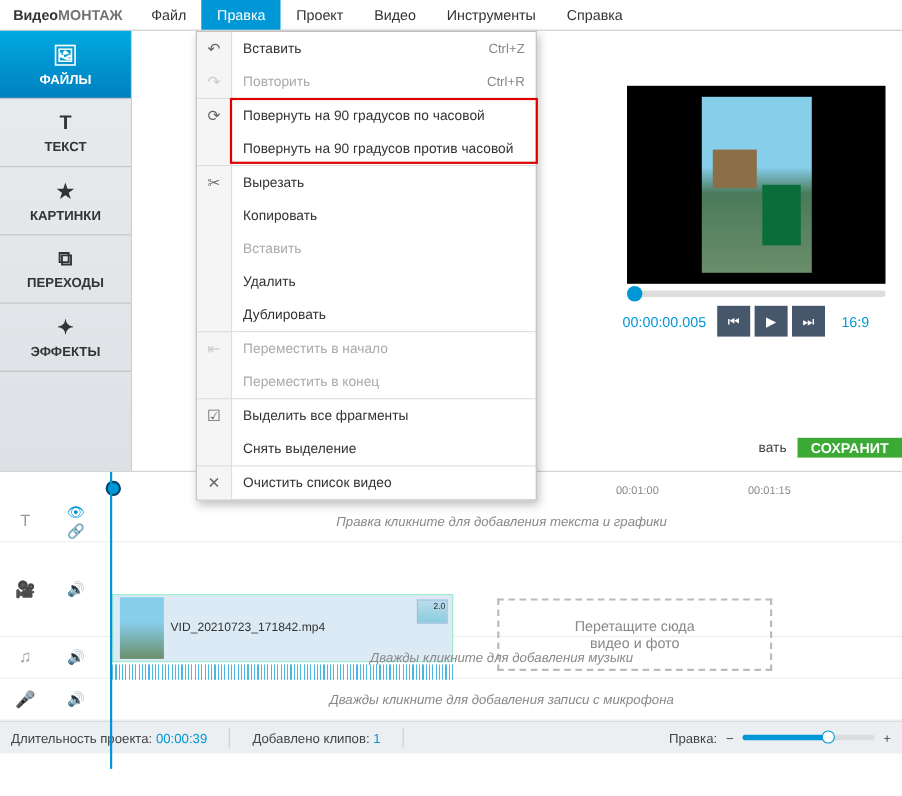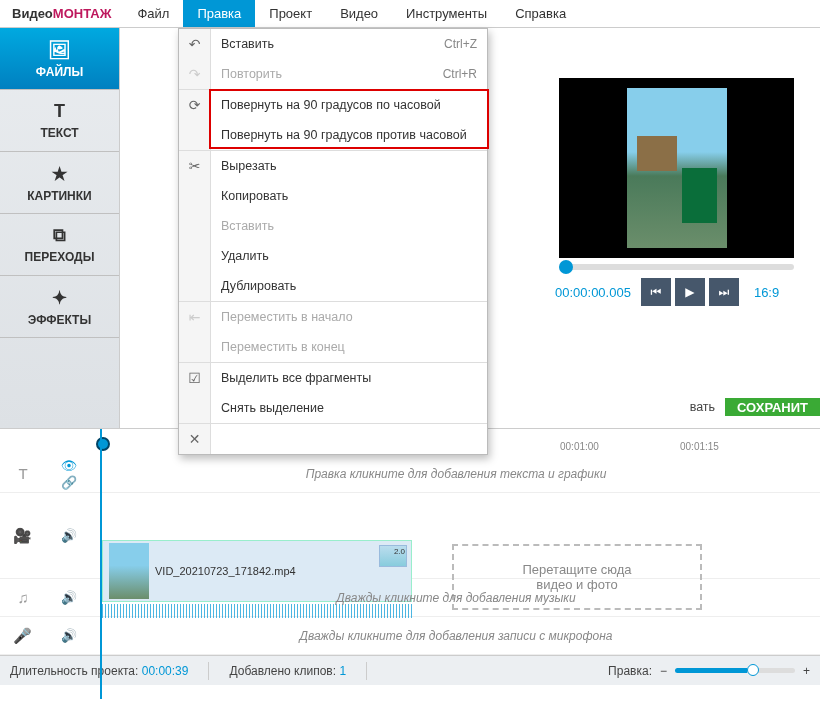--- a/index.html
+++ b/index.html
@@ -1,20 +1,20 @@
 <!DOCTYPE html>
 <html><head>
 <meta charset="utf-8">
 <style>
 * { margin: 0; padding: 0; box-sizing: border-box; font-family: Arial, sans-serif; }
 body { width: 820px; height: 724px; overflow: hidden; background: #fff; font-size: 13px; color: #333; }
 
 .menubar { height: 28px; display: flex; align-items: center; border-bottom: 1px solid #ccc; }
 .menubar .logo { padding: 0 12px; font-weight: bold; }
-.menubar .logo .accent { color: #be185d; }
+.menubar .logo .accent { color: #737373; }
 .menubar .menu-item { padding: 6px 14px; cursor: pointer; }
 .menubar .menu-item.active { background: #0097d6; color: #fff; }
 
 .main { display: flex; height: 400px; }
 .sidebar { width: 120px; background: linear-gradient(#e9ecef,#dde1e5); border-right: 1px solid #ccc; }
 .sidebar .tab { height: 62px; display: flex; flex-direction: column; align-items: center; justify-content: center; gap: 4px; border-bottom: 1px solid #c0c0c0; cursor: pointer; color: #333; font-size: 12px; font-weight: bold; }
 .sidebar .tab.active { background: linear-gradient(#00a9e0,#0080c0); color: #fff; }
 .sidebar .tab .ico { font-size: 18px; }
 
 .center-area { flex: 1; position: relative; }
@@ -22,21 +22,21 @@
 .dropdown { position: absolute; left: 58px; top: 0; width: 310px; background: #fff; border: 1px solid #bbb; box-shadow: 2px 4px 8px rgba(0,0,0,.25); z-index: 100; display: flex; }
 .dropdown .icon-col { width: 32px; background: #f5f5f5; border-right: 1px solid #ddd; }
 .dropdown .items-col { flex: 1; }
 .dropdown .row { height: 30px; display: flex; align-items: center; padding: 0 10px; font-size: 12.5px; cursor: pointer; }
 .dropdown .row.disabled { color: #aaa; }
 .dropdown .row .shortcut { margin-left: auto; color: #888; font-size: 12px; }
 .dropdown .icon-row { height: 30px; display: flex; align-items: center; justify-content: center; color: #666; font-size: 14px; }
 .dropdown .sep { height: 1px; background: #ddd; margin: 0; }
 .highlight-box { position: absolute; border: 2px solid #d00; pointer-events: none; }
 
-.preview-pane { position: absolute; right: 11px; top: 50px; width: 260px; }
+.preview-pane { position: absolute; right: 0; top: 50px; width: 260px; }
 .preview-video { width: 235px; height: 180px; background: #000; display: flex; align-items: center; justify-content: center; margin-left: 10px; }
 .preview-thumb { width: 100px; height: 160px; background: linear-gradient(to bottom,#87ceeb 40%,#4a7a5a 55%,#6b8e6b 100%); position: relative; }
 .preview-thumb::before { content:""; position:absolute; left:55%; top:50%; width:35px; height:55px; background:#0a6e3a; }
 .preview-thumb::after { content:""; position:absolute; left:10%; top:30%; width:40px; height:35px; background:#8b6f47; }
 
 .play-track { margin-top: 6px; height: 6px; background: #ddd; border-radius: 3px; position: relative; margin-left: 10px; width: 235px; }
 .play-track .dot { position: absolute; left: 0; top: -4px; width: 14px; height: 14px; background: #0097d6; border-radius: 50%; }
 .play-controls { margin-top: 8px; display: flex; align-items: center; gap: 4px; margin-left: 6px; }
 .play-controls .timecode { color: #0097d6; font-size: 13px; margin-right: 6px; }
 .play-controls .btn { width: 30px; height: 28px; background: #46576b; color: #fff; display: flex; align-items: center; justify-content: center; cursor: pointer; font-size: 12px; }
@@ -184,20 +184,23 @@
             <span>Переместить в конец</span>
           </div>
           <div class="sep"></div>
           <div class="row">
             <span>Выделить все фрагменты</span>
           </div>
           <div class="row">
             <span>Снять выделение</span>
           </div>
           <div class="sep"></div>
+          <div class="row">
+            <span>Очистить список видео</span>
+          </div>
         </div>
       <div class="highlight-box" style="left:30px; top:60px; width:280px; height:60px;"></div>
     </div>
 
     <div class="preview-pane">
       <div class="preview-video">
         <div class="preview-thumb"></div>
       </div>
       <div class="play-track">
         <div class="dot"></div>

